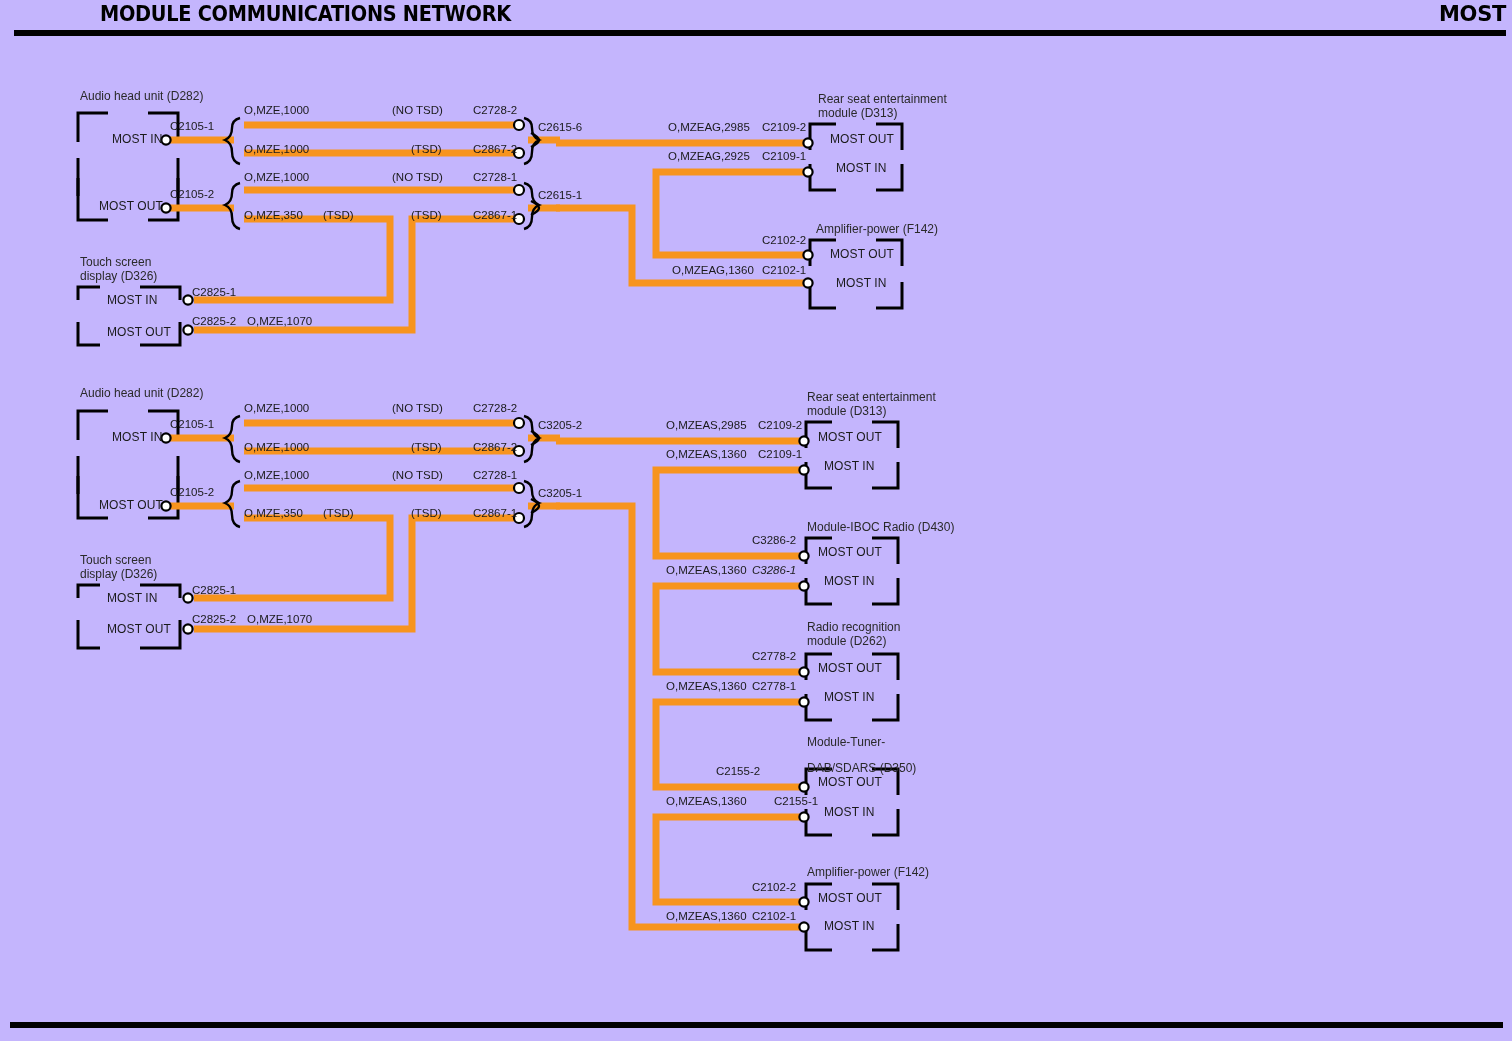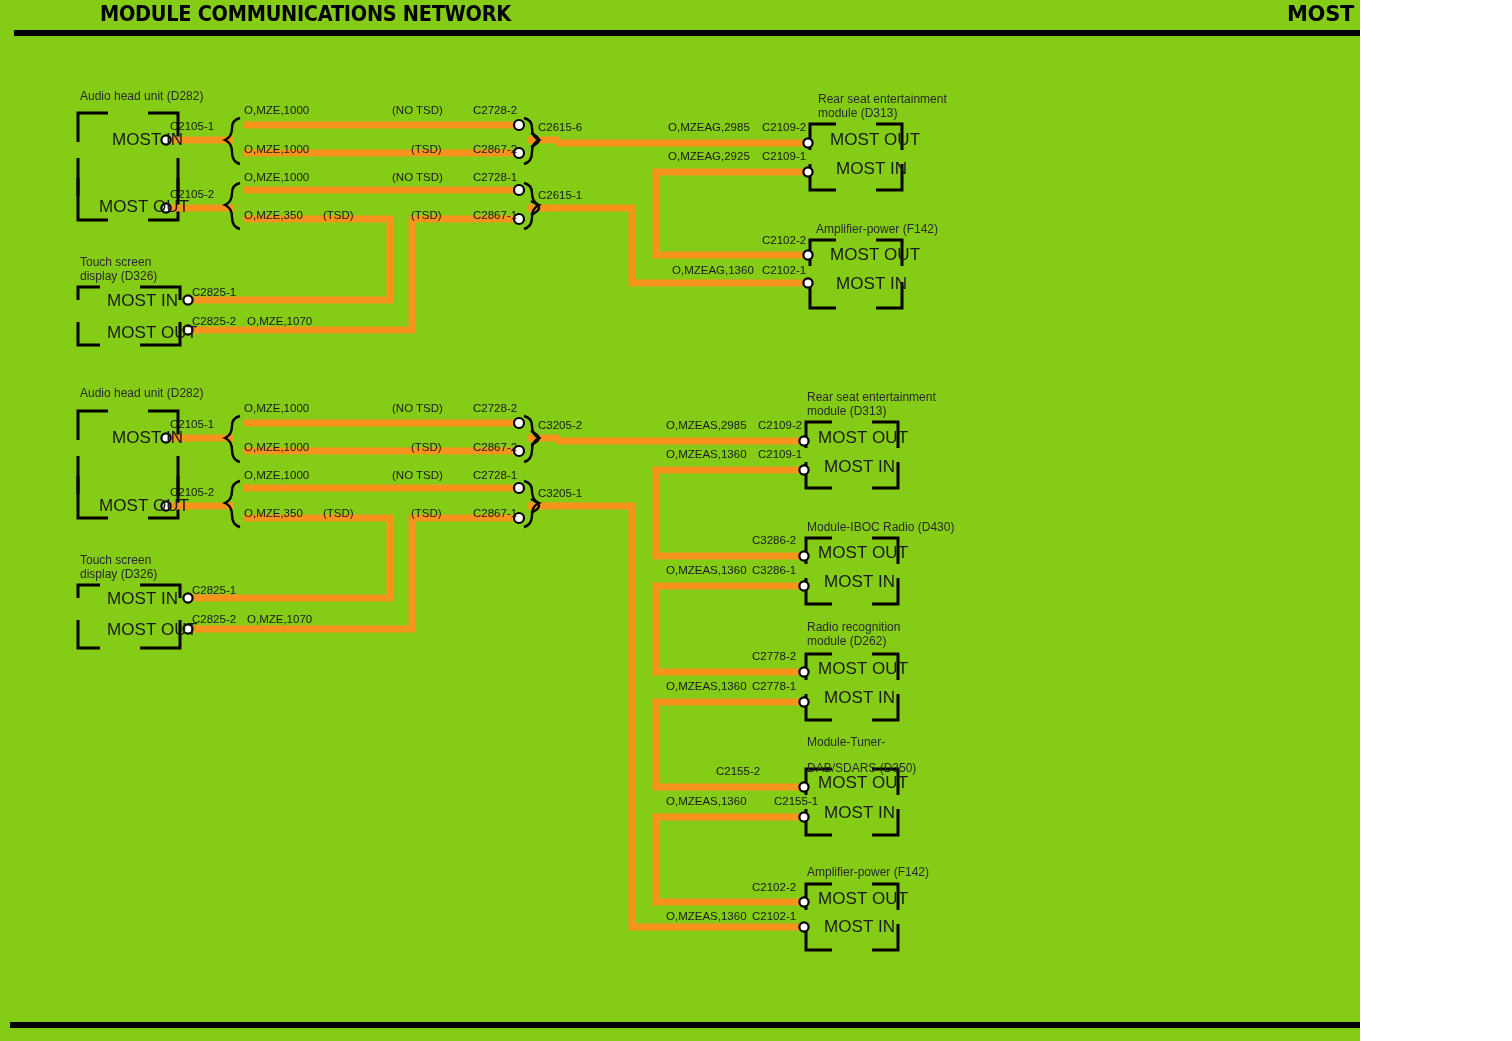--- a/index.html
+++ b/index.html
@@ -6,23 +6,23 @@
   html, body {
     margin: 0;
     padding: 0;
     background: #ffffff;
   }
   body {
     font-family: "Liberation Sans", sans-serif;
   }
   #page {
     position: relative;
-    width: 1360px;
+    width: 1512px;
     height: 1041px;
-    background: #84cc16;
+    background: #c4b5fd;
     overflow: hidden;
     text-align: right;
   }
   
   .hdr-title {
     position: absolute;
     left: 100px;
     top: 2px;
     font-family: "DejaVu Sans", sans-serif;
     font-weight: bold;
@@ -62,21 +62,21 @@
   
   .lbl {
     position: absolute;
     font-family: "Liberation Sans", sans-serif;
     font-size: 11.5px;
     color: #1a1a1a;
     white-space: nowrap;
     line-height: 13px;
   }
   .lbl.mod-title { font-size: 12px; color: #2a2a2a; }
-  .lbl.pin       { font-size: 17px; letter-spacing: 0.1px; }
+  .lbl.pin       { font-size: 12px; letter-spacing: 0.1px; }
   .lbl.conn      { font-size: 11.5px; }
   .lbl.wire      { font-size: 11.5px; }
 </style>
 </head>
 <body>
 
 <div id="page">
 
   <div class="hdr-title">MODULE COMMUNICATIONS NETWORK</div>
   <div class="hdr-right">MOST</div>
@@ -381,21 +381,21 @@
   <div class="lbl wire" style="left:666px; top:419px;">O,MZEAS,2985</div>
   <div class="lbl conn" style="left:758px; top:419px;">C2109-2</div>
   <div class="lbl wire" style="left:666px; top:448px;">O,MZEAS,1360</div>
   <div class="lbl conn" style="left:758px; top:448px;">C2109-1</div>
 
   <div class="lbl mod-title" style="left:807px; top:521px;">Module-IBOC Radio (D430)</div>
   <div class="lbl pin" style="left:818px; top:546px;">MOST OUT</div>
   <div class="lbl pin" style="left:824px; top:575px;">MOST IN</div>
   <div class="lbl conn" style="left:752px; top:534px;">C3286-2</div>
   <div class="lbl wire" style="left:666px; top:564px;">O,MZEAS,1360</div>
-  <div class="lbl conn" style="left:752px; top:564px;">C3286-1</div>
+  <div class="lbl conn" style="left:752px; top:564px;font-style:italic;">C3286-1</div>
 
   <div class="lbl mod-title" style="left:807px; top:621px;">Radio recognition</div>
   <div class="lbl mod-title" style="left:807px; top:635px;">module (D262)</div>
   <div class="lbl pin" style="left:818px; top:662px;">MOST OUT</div>
   <div class="lbl pin" style="left:824px; top:691px;">MOST IN</div>
   <div class="lbl conn" style="left:752px; top:650px;">C2778-2</div>
   <div class="lbl wire" style="left:666px; top:680px;">O,MZEAS,1360</div>
   <div class="lbl conn" style="left:752px; top:680px;">C2778-1</div>
 
   <div class="lbl mod-title" style="left:807px; top:736px;">Module-Tuner-</div>

